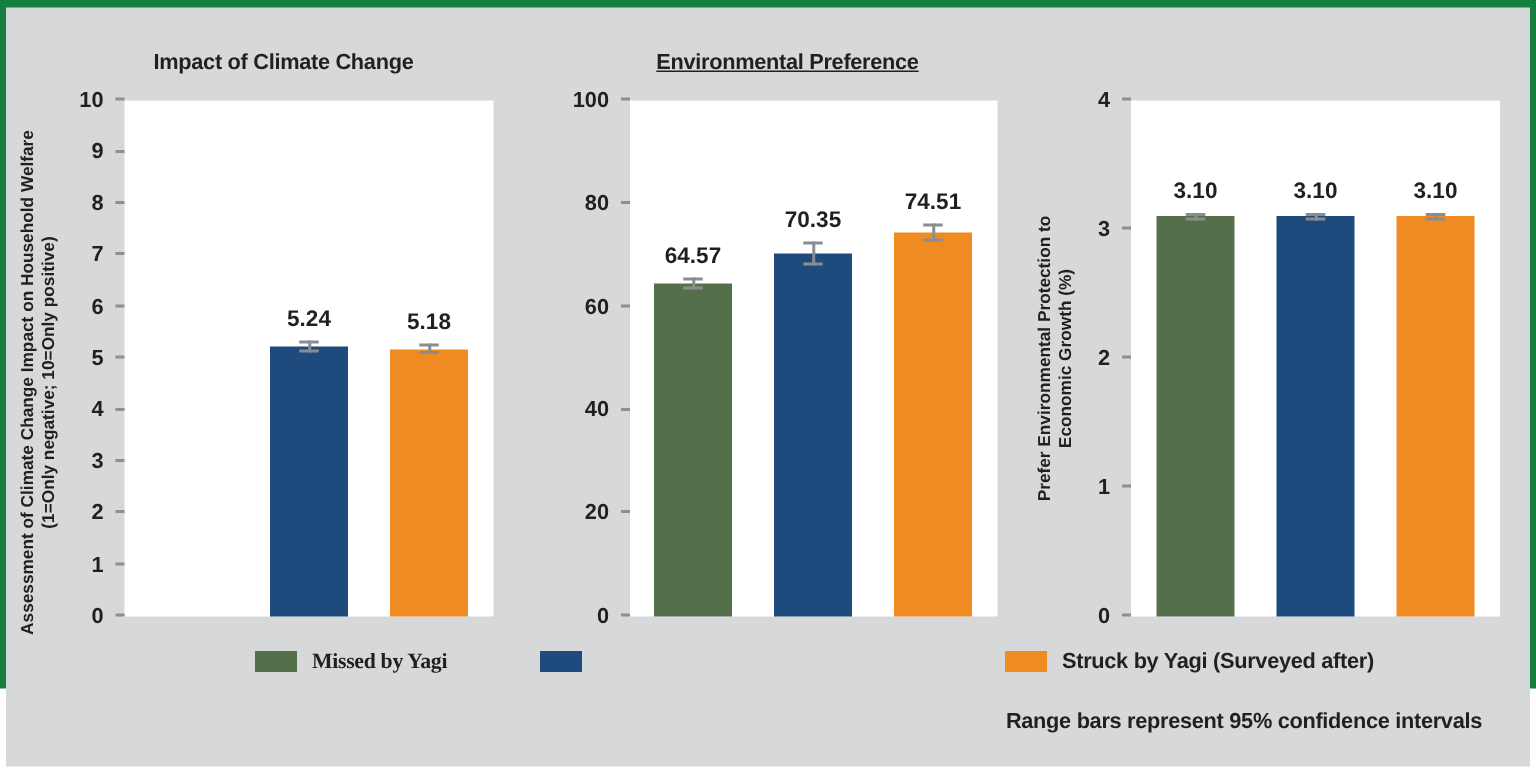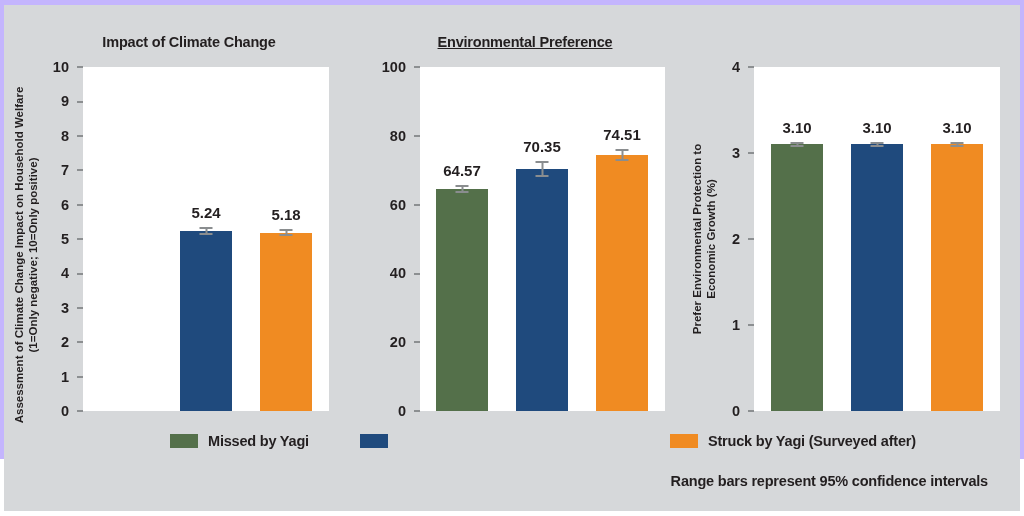--- a/index.html
+++ b/index.html
@@ -11,21 +11,21 @@
     width: 1024px;
     height: 516px;
     font-family: "Liberation Sans", sans-serif;
     overflow: hidden;
   }
 
   #figure {
     position: relative;
     width: 1024px;
     height: 459px;
-    background: #c4b5fd;
+    background: #15803d;
     box-sizing: border-box;
     padding-left: 20px;
   }
 
   
   #panel {
     position: absolute;
     left: 4px;
     top: 5px;
     width: 1016px;
@@ -177,21 +177,21 @@
     width: 1016px;
     height: 34px;
   }
   .legend-item {
     position: absolute;
     top: 0;
     display: flex;
     align-items: center;
     height: 24px;
   }
-  .legend-item.i0 { left: 166px; }
+  .legend-item.i0 { left: 166px; font-family: Liberation Serif, serif; }
   .legend-item.i1 { left: 356px; }
   .legend-item.i2 { left: 666px; }
   .swatch {
     width: 28px;
     height: 14px;
     margin-right: 10px;
     flex: none;
   }
   .legend-label {
     font-size: 14.5px;

